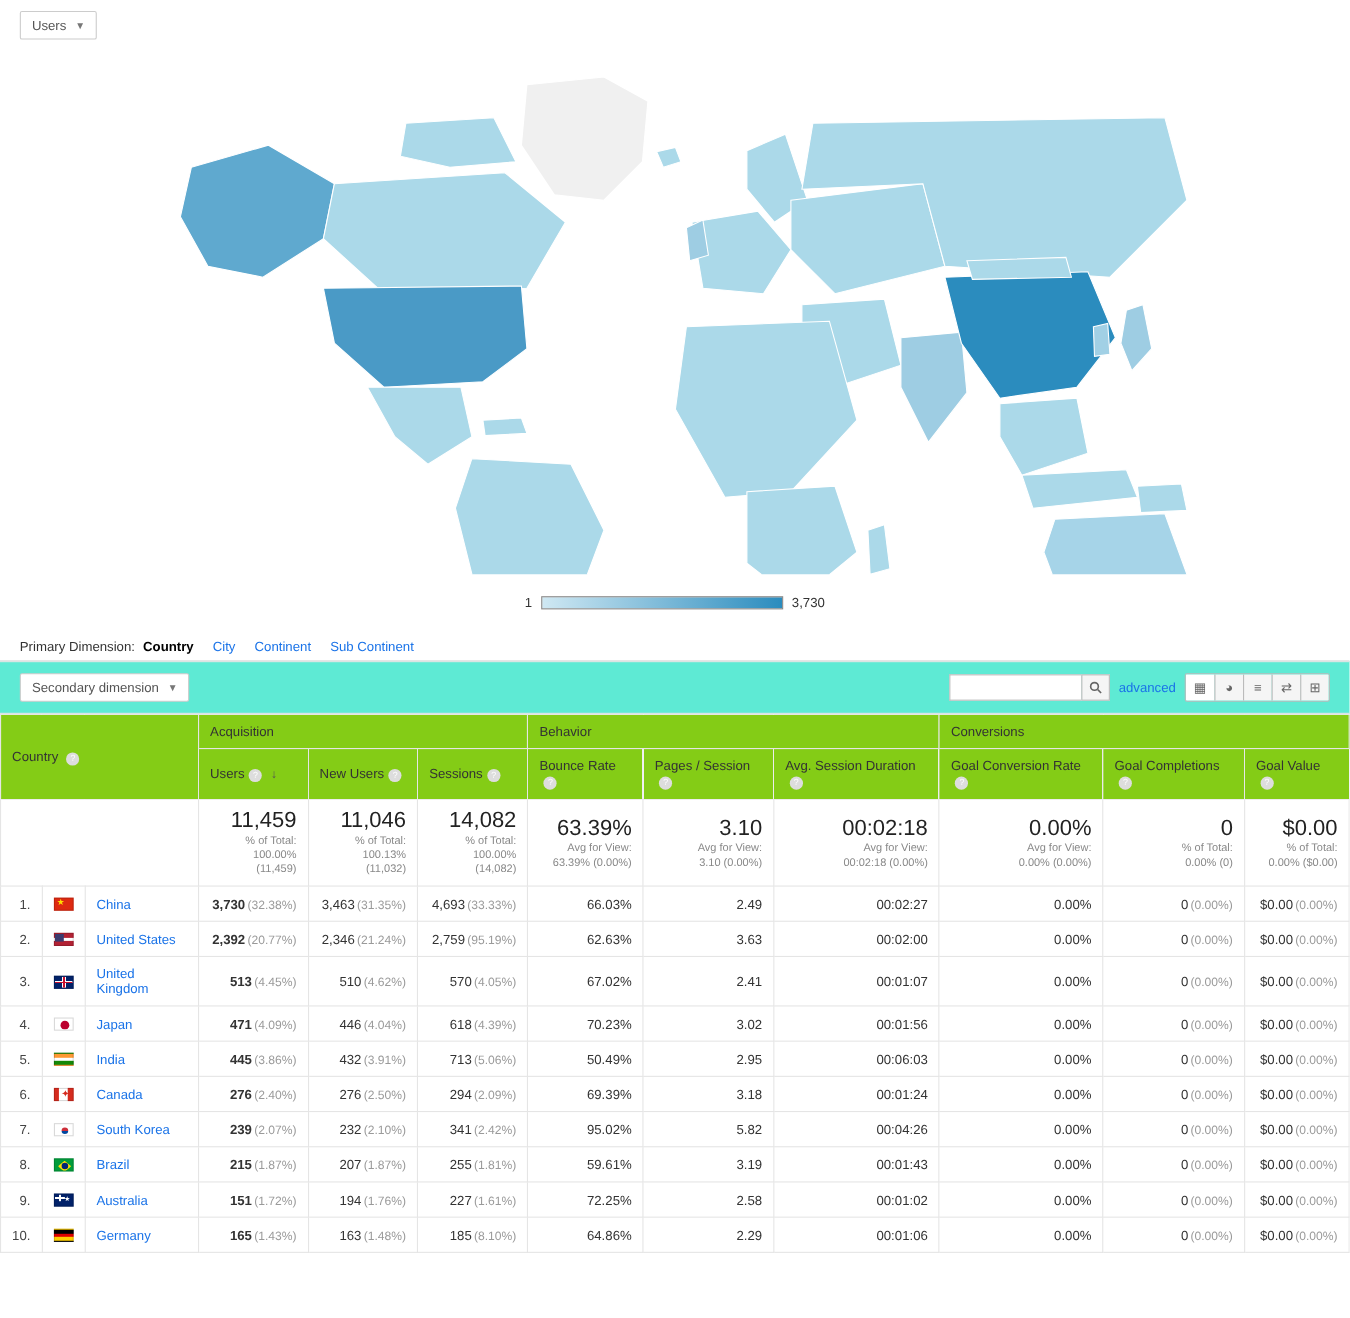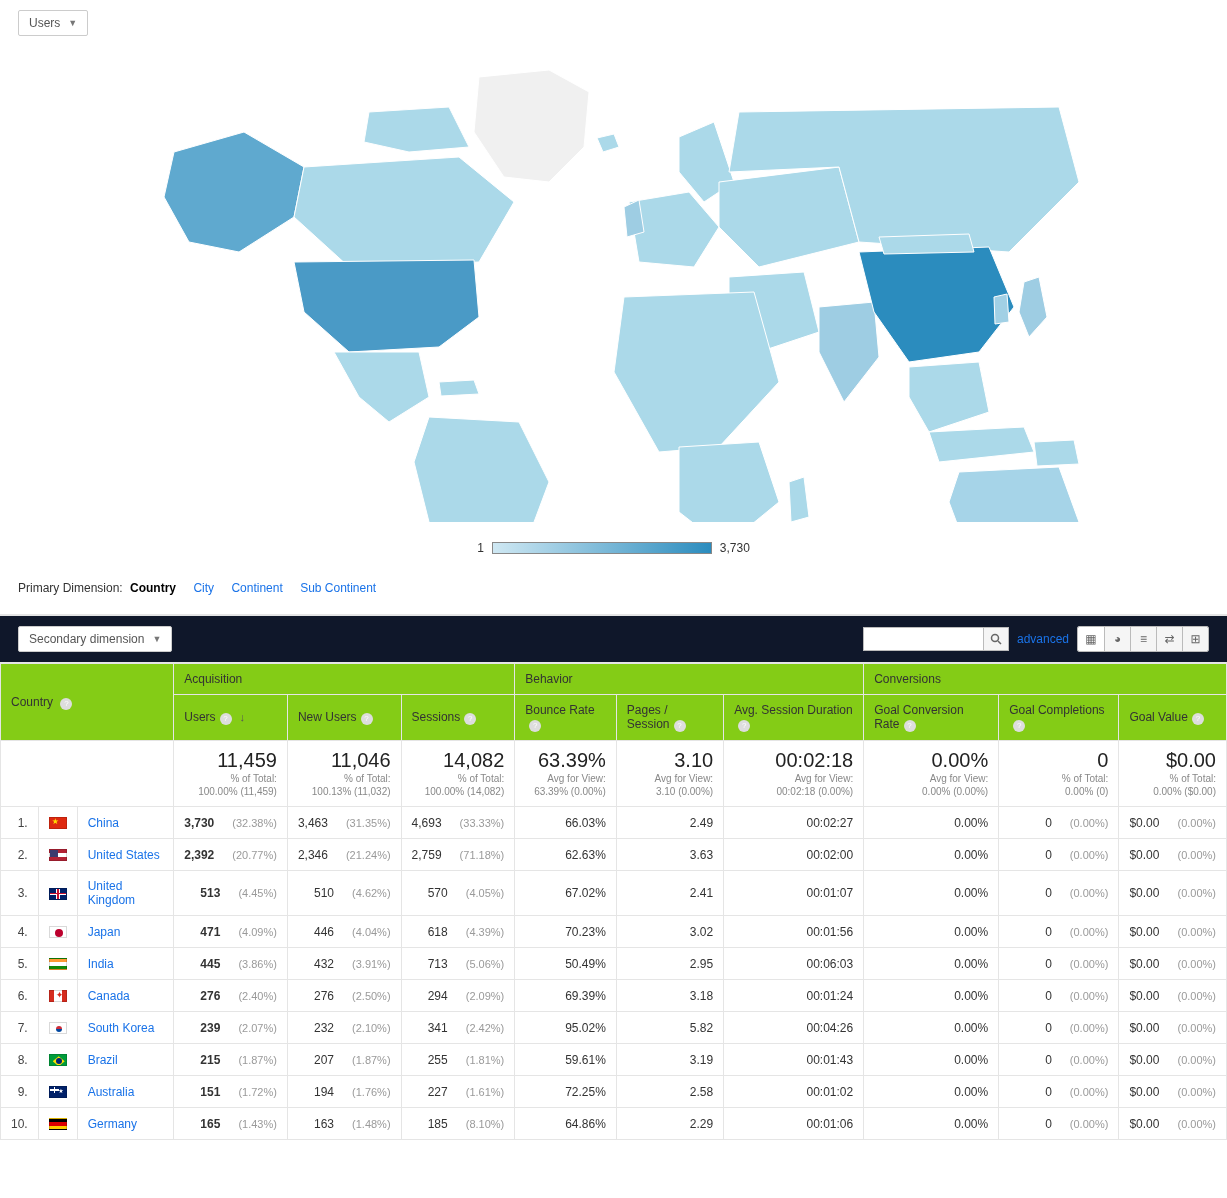--- a/index.html
+++ b/index.html
@@ -4,25 +4,25 @@
 <style>
 * { box-sizing: border-box; margin: 0; padding: 0; }
 body { font-family: Arial, Helvetica, sans-serif; font-size: 12px; color: #333; background: #fff; width: 1227px; }
 .top-bar { padding: 10px 18px; }
 .metric-dropdown { display: inline-flex; align-items: center; background: #fff; border: 1px solid #ccc; border-radius: 2px; padding: 5px 10px; cursor: pointer; font-size: 12px; color: #555; }
 .metric-dropdown .caret { margin-left: 8px; font-size: 9px; color: #777; }
 .map-container { text-align: center; padding: 6px 0 10px; }
 .map-svg { width: 990px; height: 470px; }
 .legend { display: flex; align-items: center; justify-content: center; gap: 8px; padding: 6px 0 18px; font-size: 12px; }
 .legend-bar { width: 220px; height: 12px; background: linear-gradient(to right, #cfe8f3, #2b8cbe); border: 1px solid #888; }
-.dim-row { padding: 8px 18px 19px; font-size: 12px; border-bottom: 1px solid #e5e5e5; }
+.dim-row { padding: 8px 18px 5px; font-size: 12px; border-bottom: 1px solid #e5e5e5; }
 .dim-label { color: #333; }
 .dim-active { color: #000; font-weight: bold; margin-left: 4px; }
 .dim-link { color: #1a73e8; margin-left: 14px; cursor: pointer; }
-.controls-row { display: flex; align-items: center; justify-content: space-between; padding: 10px 18px; background: #0f172a; border-top: 1px solid #e5e5e5; border-bottom: 1px solid #e5e5e5; }
+.controls-row { display: flex; align-items: center; justify-content: space-between; padding: 10px 18px; background: #5eead4; border-top: 1px solid #e5e5e5; border-bottom: 1px solid #e5e5e5; }
 .sec-dim { display: inline-flex; align-items: center; background: #fff; border: 1px solid #ccc; border-radius: 2px; padding: 5px 10px; font-size: 12px; color: #555; cursor: pointer; }
 .sec-dim .caret { margin-left: 8px; font-size: 9px; color: #777; }
 .right-controls { display: flex; align-items: center; gap: 8px; }
 .search-wrap { display: flex; align-items: center; }
 .search-input { width: 120px; height: 24px; border: 1px solid #bbb; border-right: none; padding: 0 6px; font-size: 12px; }
 .search-btn { width: 26px; height: 24px; border: 1px solid #bbb; background:#f5f5f5; display:flex; align-items:center; justify-content:center; cursor:pointer; }
 .advanced { color: #1a73e8; font-size: 12px; cursor: pointer; text-align: right; }
 .view-toggle { display: flex; border: 1px solid #bbb; border-radius: 2px; overflow: hidden; }
 .view-toggle button { width: 26px; height: 24px; background:#f5f5f5; border:none; border-left:1px solid #bbb; display:flex; align-items:center; justify-content:center; cursor:pointer; font-size:12px; color:#666; }
 .view-toggle button:first-child { border-left:none; background:#fff; }
@@ -36,21 +36,21 @@
 .totals td { text-align: right; font-size: 11px; color:#777; padding-top:12px; padding-bottom:12px;margin-top:40px; }
 .totals .big { display:block; font-size: 20px; color:#222; font-weight:400; }
 .totals .sub { display:block; font-size: 10px; color:#888; line-height:1.3; }
 tbody.rows td { height: 32px; }
 .idx { text-align:right; width:28px; color:#444; padding-right:4px; }
 .flag-cell { width:26px; text-align:center; padding:0; }
 .flag { display:inline-block; width:18px; height:12px; border:1px solid rgba(0,0,0,0.15); vertical-align:middle; position:relative; overflow:hidden; }
 .country-link { color:#1a73e8; cursor:pointer;text-align:right; }
 .num { text-align:right; white-space:nowrap; }
 .bold { font-weight:bold; }
-.pct { color:#9a9a9a; font-size:11px; margin-left:18px; }
+.pct { color:#9a9a9a; font-size:11px; margin-left:2px; }
 
 .flag-cn { background:#de2910; }
 .flag-cn::after { content:"★"; position:absolute; left:2px; top:-1px; color:#ffde00; font-size:8px; }
 .flag-us { background:linear-gradient(#b22234 33%, #fff 33% 66%, #b22234 66%); }
 .flag-us::before { content:""; position:absolute; left:0; top:0; width:8px; height:7px; background:#3c3b6e; }
 .flag-gb { background:#012169; }
 .flag-gb::before { content:""; position:absolute; inset:0; background:linear-gradient(to bottom,transparent 40%,#fff 40% 60%,transparent 60%),linear-gradient(to right,transparent 40%,#fff 40% 60%,transparent 60%); }
 .flag-gb::after { content:""; position:absolute; inset:0; background:linear-gradient(to bottom,transparent 45%,#c8102e 45% 55%,transparent 55%),linear-gradient(to right,transparent 45%,#c8102e 45% 55%,transparent 55%); }
 .flag-jp { background:#fff; }
 .flag-jp::after { content:""; position:absolute; left:5px; top:2px; width:8px; height:8px; background:#bc002d; border-radius:50%; }
@@ -268,21 +268,21 @@
         <td class="num">0.00%</td>
         <td class="num">0<span class="pct">(0.00%)</span></td>
         <td class="num">$0.00<span class="pct">(0.00%)</span></td>
       </tr>
       <tr>
         <td class="idx">2.</td>
         <td class="flag-cell"><span class="flag flag-us"></span></td>
         <td><span class="country-link">United States</span></td>
         <td class="num"><span class="bold">2,392</span><span class="pct">(20.77%)</span></td>
         <td class="num">2,346<span class="pct">(21.24%)</span></td>
-        <td class="num">2,759<span class="pct">(71.18%)</span></td>
+        <td class="num">2,759<span class="pct">(95.19%)</span></td>
         <td class="num">62.63%</td>
         <td class="num">3.63</td>
         <td class="num">00:02:00</td>
         <td class="num">0.00%</td>
         <td class="num">0<span class="pct">(0.00%)</span></td>
         <td class="num">$0.00<span class="pct">(0.00%)</span></td>
       </tr>
       <tr>
         <td class="idx">3.</td>
         <td class="flag-cell"><span class="flag flag-gb"></span></td>

